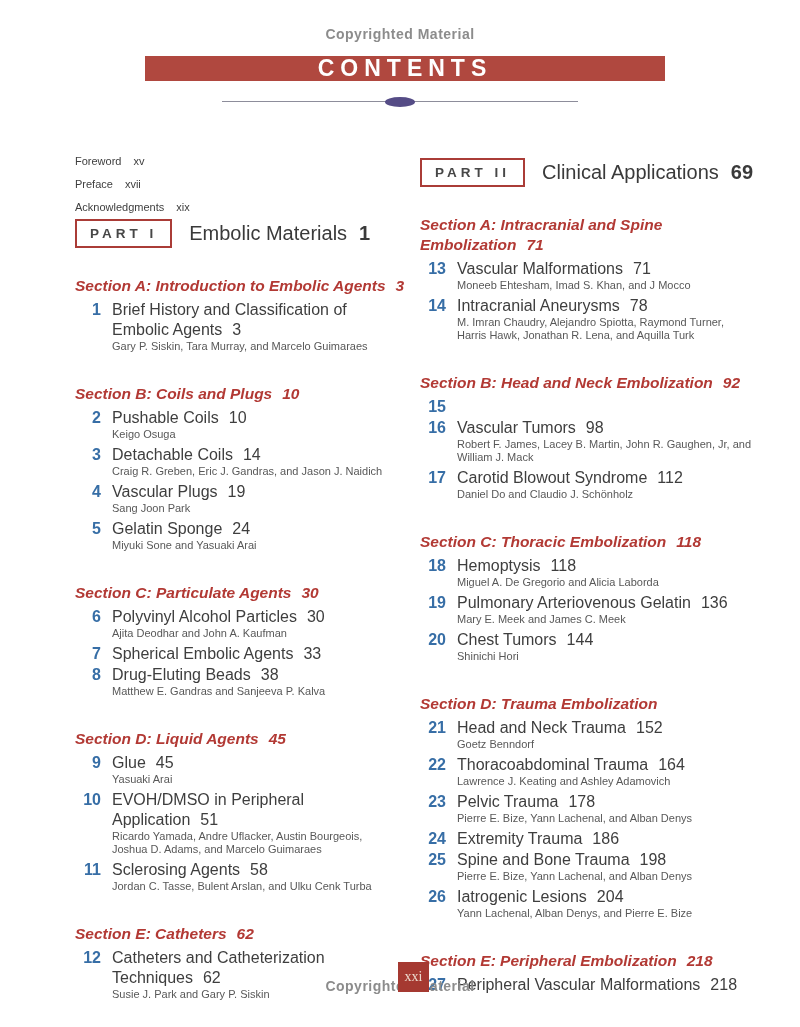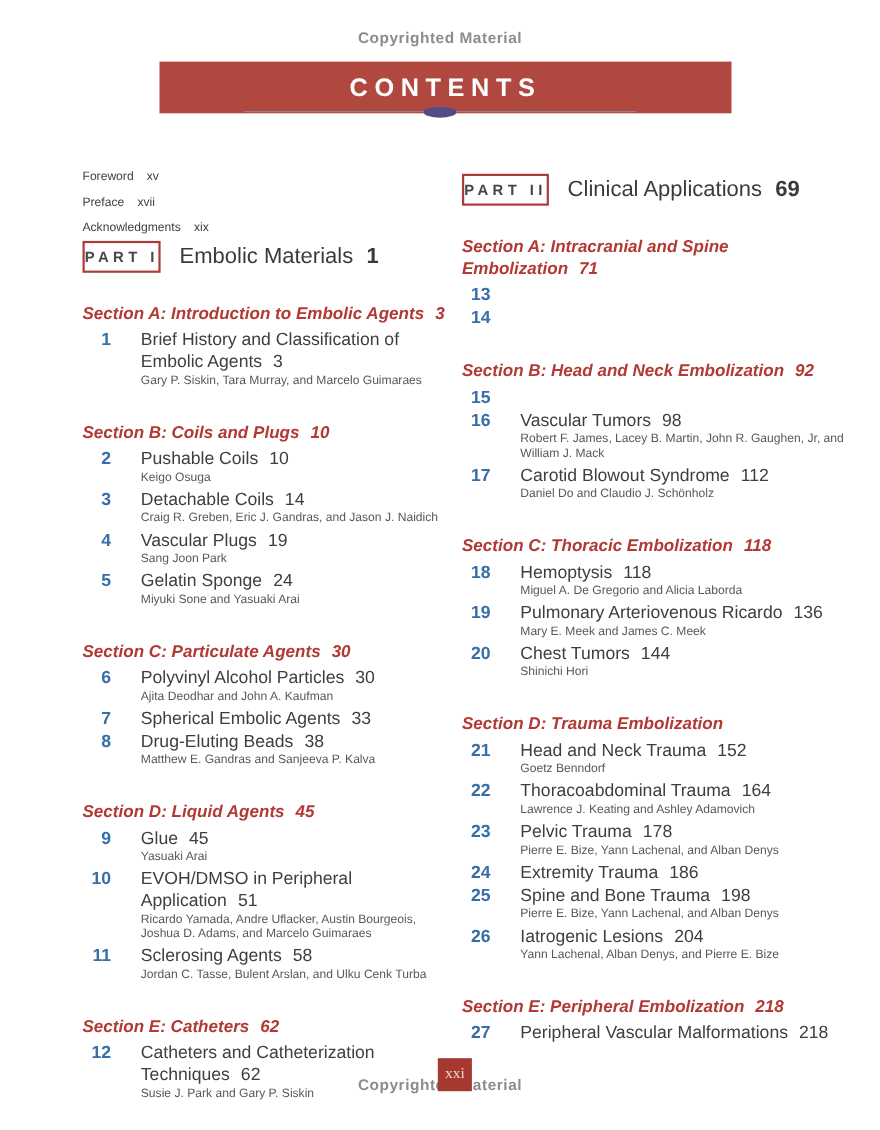--- a/index.html
+++ b/index.html
@@ -2,47 +2,47 @@
 <html><head>
 <meta charset="utf-8">
 <style>
   html,body{margin:0;padding:0;background:#ffffff;}
   .page{position:relative;width:800px;height:1027px;background:#ffffff;
         font-family:"Liberation Sans", sans-serif;color:#3e3e3e;overflow:hidden;}
 
   .copy-top{position:absolute;top:26px;left:0;width:100%;text-align:center;
             color:#8c8c8c;font-size:14px;font-weight:bold;letter-spacing:.5px;}
 
-  .banner{position:absolute;left:145px;top:56px;width:520px;height:47px;
+  .banner{position:absolute;left:145px;top:56px;width:520px;height:25px;
           background:#b0483f;color:#ffffff;display:flex;align-items:center;
           justify-content:center;font-size:23px;font-weight:bold;letter-spacing:6px;}
 
   .divider{position:absolute;top:96px;left:222px;width:356px;height:12px;}
   .divider .line{position:absolute;top:5px;left:0;right:0;height:1px;background:#8d8d9b;}
   .divider .dot{position:absolute;left:50%;top:1px;transform:translateX(-50%);
                 width:30px;height:10px;border-radius:50%;background:#554c86;}
 
   .col{position:absolute;top:150px;}
   .col-left{left:75px;width:335px;}
   .col-right{left:420px;top:158px;width:362px;}
 
   .front-matter{font-size:11px;line-height:23px;color:#3e3e3e;}
   .fm-page{margin-left:12px;}
 
   .part-header{display:flex;align-items:center;margin:0 0 8px 0;}
-  .part-box{border:2px solid #aa3c37;padding:5px 0;font-size:13.5px;
+  .part-box{border:2px solid #aa3c37;padding:5px 13px;font-size:13.5px;
             letter-spacing:4px;font-weight:bold;color:#474747;white-space:nowrap;}
   .part-title{font-size:20px;color:#3a3a3a;margin-left:17px;}
   .part-page{margin-left:12px;font-weight:bold;}
 
   .section-head{color:#b23934;font-weight:bold;font-size:15.5px;line-height:20px;
                 margin:8px 0 4px 0;white-space:pre-line;font-style:italic;}
   .sec-page{margin-left:10px;}
 
-  .chapter{display:flex;margin:0 0 1px 0;gap:16px;}
+  .chapter{display:flex;margin:0 0 1px 0;}
   .ch-num{width:26px;min-width:26px;text-align:right;color:#376ea6;font-weight:bold;
           font-size:16px;line-height:20px;margin-right:11px;}
   .ch-body{flex:1;}
   .ch-title{font-size:16px;line-height:20px;color:#3e3e3e;white-space:pre-line;}
   .ch-page{margin-left:10px;}
   .ch-authors{font-size:11px;line-height:13px;color:#585858;white-space:pre-line;margin:0 0 3px 0;}
 
   .copy-bottom{position:absolute;top:978px;left:0;width:100%;text-align:center;
                color:#8c8c8c;font-size:14px;font-weight:bold;letter-spacing:.5px;z-index:1;}
   .page-badge{position:absolute;top:962px;left:50%;transform:translateX(-2px);
@@ -208,23 +208,32 @@
       <span class="part-title part-page">69</span>
     </div>
 
     <div class="section-head">
       <span>Section A: Intracranial and Spine
 Embolization</span><span class="sec-page">71</span>
     </div>
 
     <div class="chapter">
       <div class="ch-num">13</div>
+      <div class="ch-body">
+        <div class="ch-title"><span>Vascular Malformations</span><span class="ch-page">71</span></div>
+        <div class="ch-authors">Moneeb Ehtesham, Imad S. Khan, and J Mocco</div>
+      </div>
     </div>
     <div class="chapter">
       <div class="ch-num">14</div>
+      <div class="ch-body">
+        <div class="ch-title"><span>Intracranial Aneurysms</span><span class="ch-page">78</span></div>
+        <div class="ch-authors">M. Imran Chaudry, Alejandro Spiotta, Raymond Turner,
+Harris Hawk, Jonathan R. Lena, and Aquilla Turk</div>
+      </div>
     </div>
 
     <div class="section-head">
       <span>Section B: Head and Neck Embolization</span><span class="sec-page">92</span>
     </div>
 
     <div class="chapter">
       <div class="ch-num">15</div>
     </div>
     <div class="chapter">
@@ -250,21 +259,21 @@
     <div class="chapter">
       <div class="ch-num">18</div>
       <div class="ch-body">
         <div class="ch-title"><span>Hemoptysis</span><span class="ch-page">118</span></div>
         <div class="ch-authors">Miguel A. De Gregorio and Alicia Laborda</div>
       </div>
     </div>
     <div class="chapter">
       <div class="ch-num">19</div>
       <div class="ch-body">
-        <div class="ch-title"><span>Pulmonary Arteriovenous Ricardo</span><span class="ch-page">136</span></div>
+        <div class="ch-title"><span>Pulmonary Arteriovenous Gelatin</span><span class="ch-page">136</span></div>
         <div class="ch-authors">Mary E. Meek and James C. Meek</div>
       </div>
     </div>
     <div class="chapter">
       <div class="ch-num">20</div>
       <div class="ch-body">
         <div class="ch-title"><span>Chest Tumors</span><span class="ch-page">144</span></div>
         <div class="ch-authors">Shinichi Hori</div>
       </div>
     </div>

